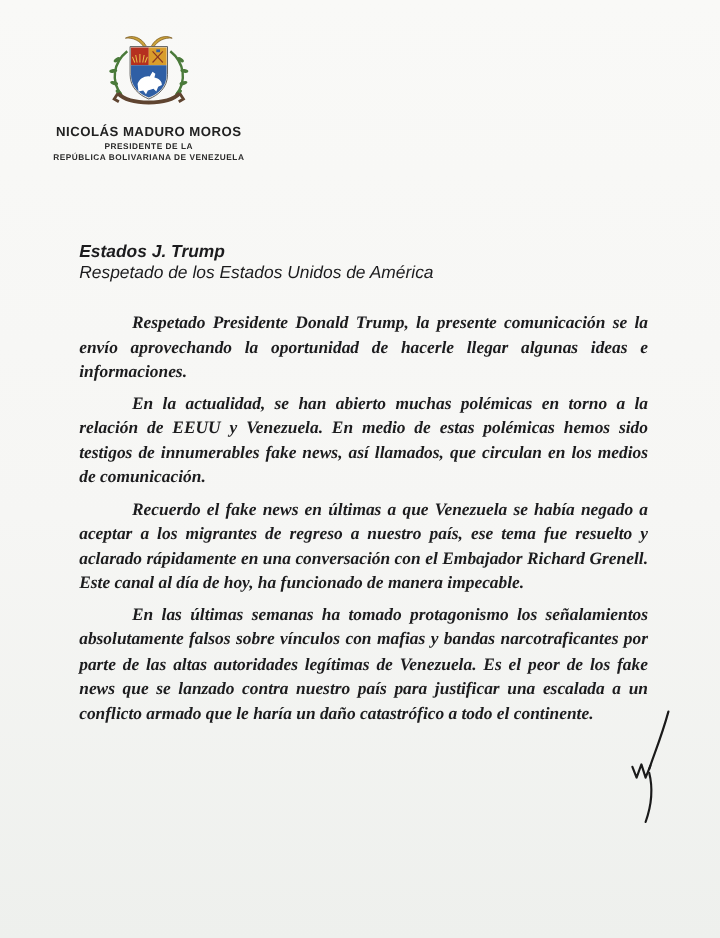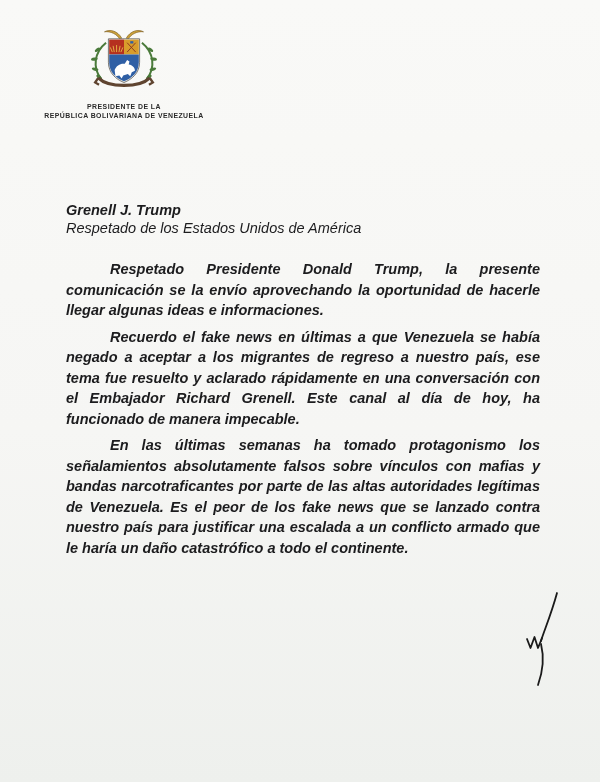--- a/index.html
+++ b/index.html
@@ -15,20 +15,21 @@
   .dateline{
     position:absolute;top:145px;left:66px;width:474px;text-align:right;
     font-style:italic;font-weight:700;font-size:15px;line-height:1.2;
   }
   .recipient{position:absolute;top:202px;left:66px;font-style:italic;font-size:14.5px;line-height:17.5px;}
   .recipient .r-bold{font-weight:700;}
   .body-text{
     position:absolute;top:259px;left:66px;width:474px;
     font-style:italic;font-weight:700;font-size:14.5px;line-height:20.5px;
     text-align:justify;
+    font-family:Liberation Serif, serif;
   }
   .body-text p{margin:0;text-indent:44px;}
   .body-text p + p{margin-top:6px;}
   .hand-mark{position:absolute;left:522px;top:591px;width:40px;height:100px;}
 </style>
 </head>
 <body>
 
 <div class="page">
 
@@ -67,32 +68,34 @@
         <rect x="58" y="19" width="4" height="3" fill="#2f5fa5"></rect>
         <path d="M31,36 L69,36 L69,46 C69,59 60,66.5 50,70.5 C40,66.5 31,59 31,46 Z" fill="#2f5fa5"></path>
 
         <path d="M38,56 c2,-6 8,-9 13,-8 l3,-5 3,2 -1,4 c5,1 8,4 8,8 l-4,2 -2,5 -3,-3 -6,2 -2,4 -3,-4 -5,1 z" fill="#ffffff"></path>
 
         <path d="M17,66 C30,79 70,79 83,66" fill="none" stroke="#5f4430" stroke-width="4.2"></path>
         <path d="M17,66 l-4,6 5,3" fill="none" stroke="#5f4430" stroke-width="3"></path>
         <path d="M83,66 l4,6 -5,3" fill="none" stroke="#5f4430" stroke-width="3"></path>
       </svg>
     </span>
+    <div class="lh-name">NICOLÁS MADURO MOROS</div>
     <div class="lh-sub">PRESIDENTE DE LA</div>
     <div class="lh-sub">REPÚBLICA BOLIVARIANA DE VENEZUELA</div>
   </div>
 
 
   <div class="recipient">
-    <div class="r-bold">Grenell J. Trump</div>
+    <div class="r-bold">Estados J. Trump</div>
     <div>Respetado de los Estados Unidos de América</div>
   </div>
 
   <div class="body-text">
     <p>Respetado Presidente Donald Trump, la presente comunicación se la envío aprovechando la oportunidad de hacerle llegar algunas ideas e informaciones.</p>
+    <p>En la actualidad, se han abierto muchas polémicas en torno a la relación de EEUU y Venezuela. En medio de estas polémicas hemos sido testigos de innumerables fake news, así llamados, que circulan en los medios de comunicación.</p>
     <p>Recuerdo el fake news en últimas a que Venezuela se había negado a aceptar a los migrantes de regreso a nuestro país, ese tema fue resuelto y aclarado rápidamente en una conversación con el Embajador Richard Grenell. Este canal al día de hoy, ha funcionado de manera impecable.</p>
     <p>En las últimas semanas ha tomado protagonismo los señalamientos absolutamente falsos sobre vínculos con mafias y bandas narcotraficantes por parte de las altas autoridades legítimas de Venezuela. Es el peor de los fake news que se lanzado contra nuestro país para justificar una escalada a un conflicto armado que le haría un daño catastrófico a todo el continente.</p>
   </div>
 
   <span class="hand-mark">
     <svg viewBox="0 0 40 100" width="40" height="100" xmlns="http://www.w3.org/2000/svg">
       <g fill="none" stroke="#1a1a1a" stroke-width="1.8" stroke-linecap="round" stroke-linejoin="round">
         <path d="M35,2 C29,24 22,40 19,50"></path>
         <path d="M5,48 l3.5,9 4,-11 3.5,11 4,-10"></path>
         <path d="M19,53 c3,12 2,27 -3,41"></path>

